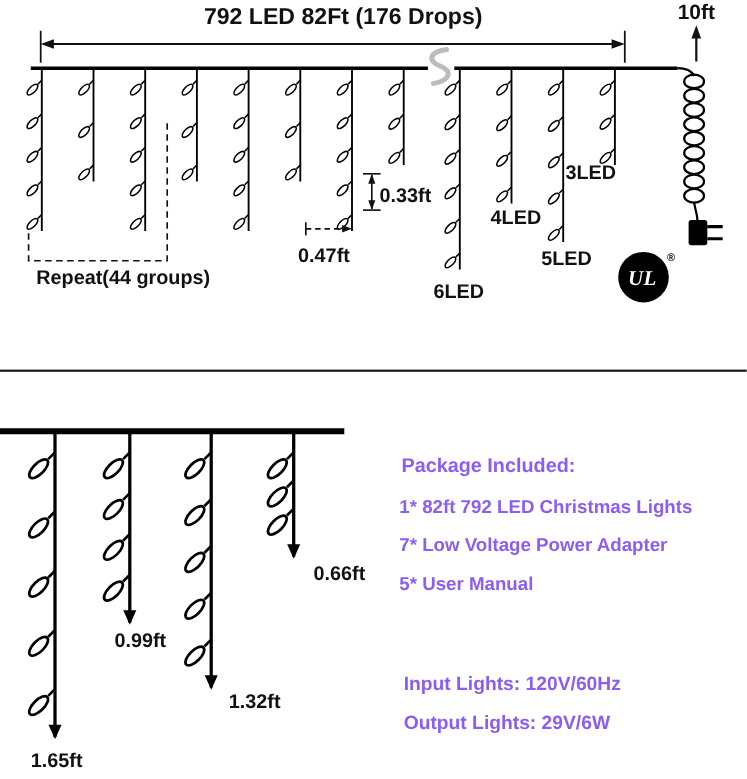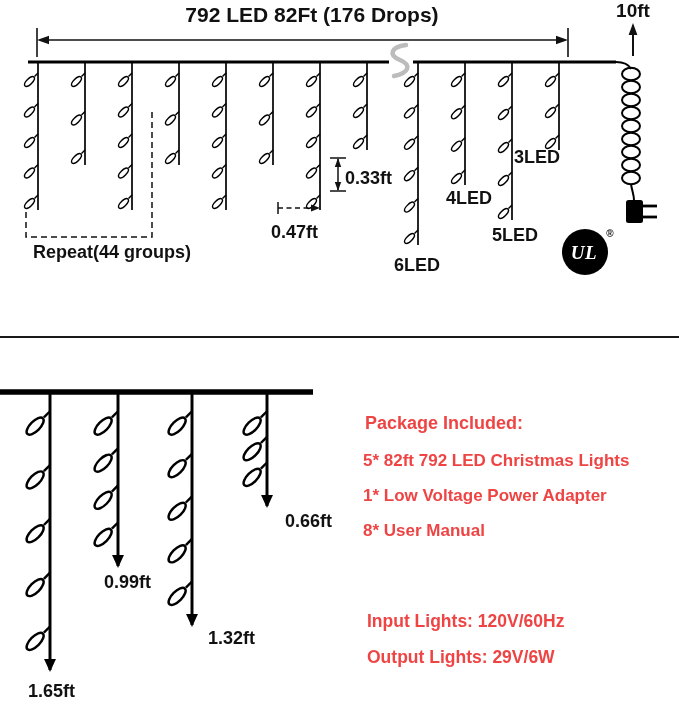--- a/index.html
+++ b/index.html
@@ -6,21 +6,21 @@
   #stage{position:relative;width:679px;height:708px;background:#fff;overflow:hidden;font-family:"Liberation Sans",sans-serif}
   #stage svg{position:absolute;left:0}
   #top-svg{top:0}
   #bottom-svg{top:337px}
   .t21{font:bold 21px "Liberation Sans",sans-serif;fill:#111}
   .t19{font:bold 19px "Liberation Sans",sans-serif;fill:#111}
   .t18{font:bold 18px "Liberation Sans",sans-serif;fill:#111}
   .treg{font:bold 10px "Liberation Sans",sans-serif;fill:#111}
   .ul-text{font:italic 700 19px "Liberation Serif",serif;fill:#fff;letter-spacing:.5px}
   .divider{position:absolute;left:0;top:336px;width:679px;height:2px;background:#1a1a1a}
-  .txt{position:absolute;font-weight:bold;color:#ef4444;white-space:nowrap}
+  .txt{position:absolute;font-weight:bold;color:#8b5cf6;white-space:nowrap}
   #pkg-title{left:365px;top:413px;font-size:18px}
   #pkg-0{left:363px;top:451px;font-size:17px}
   #pkg-1{left:363px;top:486px;font-size:17px}
   #pkg-2{left:363px;top:521px;font-size:17px}
   #volt-in{left:367px;top:611px;font-size:17.5px}
   #volt-out{left:367px;top:647px;font-size:17.5px}
 </style>
 </head>
 <body>
 
@@ -428,18 +428,18 @@
           </g>
         </g>
       </g>
     <text x="28" y="360" class="t18">1.65ft</text>
     <text x="104" y="251" class="t18">0.99ft</text>
     <text x="208" y="307" class="t18">1.32ft</text>
     <text x="285" y="190" class="t18">0.66ft</text>
   </svg>
 
   <div class="txt" id="pkg-title">Package Included:</div>
-  <div class="txt" id="pkg-0">5* 82ft 792 LED Christmas Lights</div>
-  <div class="txt" id="pkg-1">1* Low Voltage Power Adapter</div>
-  <div class="txt" id="pkg-2">8* User Manual</div>
+  <div class="txt" id="pkg-0">1* 82ft 792 LED Christmas Lights</div>
+  <div class="txt" id="pkg-1">7* Low Voltage Power Adapter</div>
+  <div class="txt" id="pkg-2">5* User Manual</div>
   <div class="txt" id="volt-in">Input Lights: 120V/60Hz</div>
   <div class="txt" id="volt-out">Output Lights: 29V/6W</div>
 </div>
 
 </body></html>

